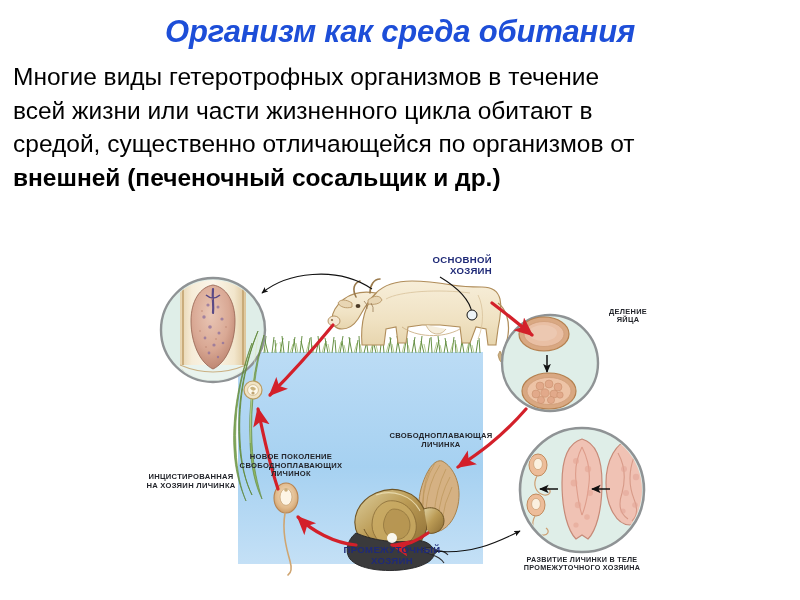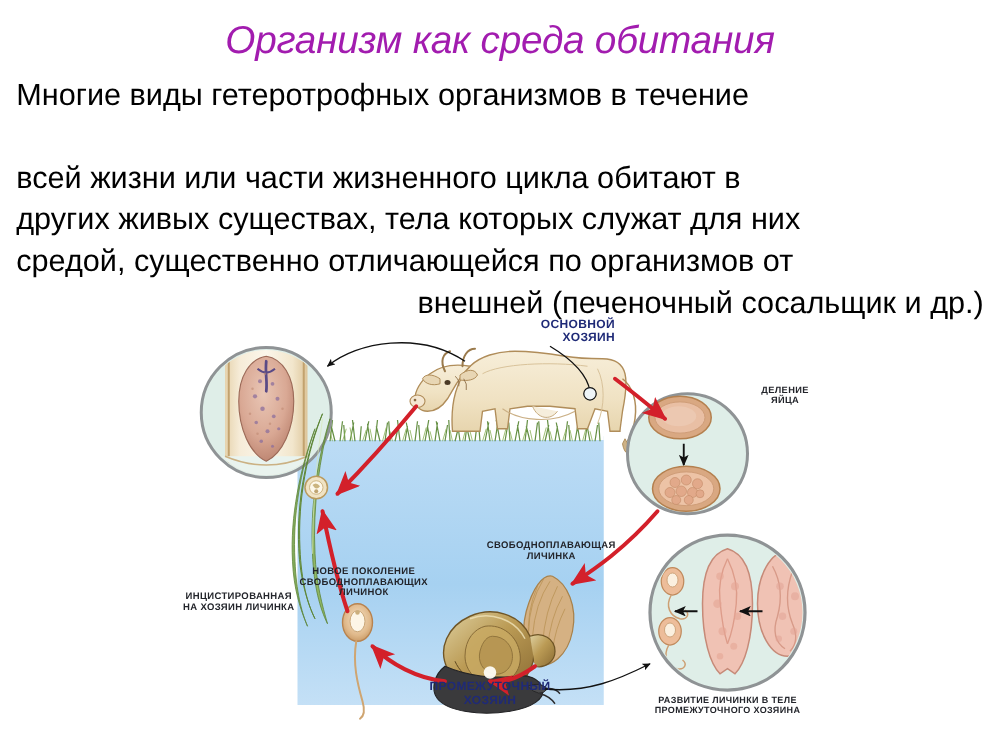--- a/index.html
+++ b/index.html
@@ -23,39 +23,40 @@
   }
 
   
   .title {
     position: absolute;
     left: 0;
     top: 14px;
     width: 800px;
     text-align: center;
     font-size: 31px;
-    font-weight: normal;
+    font-weight: bold;
     font-style: italic;
     letter-spacing: -0.2px;
-    color: #a21caf;
+    color: #1d4ed8;
     white-space: nowrap;
   }
   .bodytext {
     position: absolute;
     left: 13px;
     top: 60px;
     width: 774px;
     font-size: 24.5px;
     line-height: 33.5px;
     text-align: justify;
     text-justify: inter-word;
     color: #000000;
   }
   .bodytext .lastline {
-    text-align: right;
+    text-align: left;
+    font-weight: bold;
   }
 
   
   #diagram {
     position: absolute;
     left: 140px;
     top: 243px;
     width: 645px;
     height: 355px;
   }
@@ -85,22 +86,21 @@
 </style>
 </head>
 <body>
 
 <div id="slide">
 
   <div class="title">Организм как среда обитания</div>
 
   <div class="bodytext">
     <div style="text-align:justify;">Многие виды гетеротрофных организмов в течение</div>
-    <div style="text-align:justify;margin-top:32px;">всей жизни или части жизненного цикла обитают в</div>
-    <div style="text-align:justify;">других живых существах, тела которых служат для них</div>
+    <div style="text-align:justify;">всей жизни или части жизненного цикла обитают в</div>
     <div style="text-align:justify;">средой, существенно отличающейся по организмов от</div>
     <div class="lastline">внешней (печеночный сосальщик и др.)</div>
   </div>
 
   <div id="diagram">
 
     <svg width="645" height="355" viewBox="0 0 645 355">
       <defs>
         <linearGradient id="gWater" x1="0" y1="0" x2="0" y2="1">
           <stop offset="0%" stop-color="#bcdcf5"></stop>

